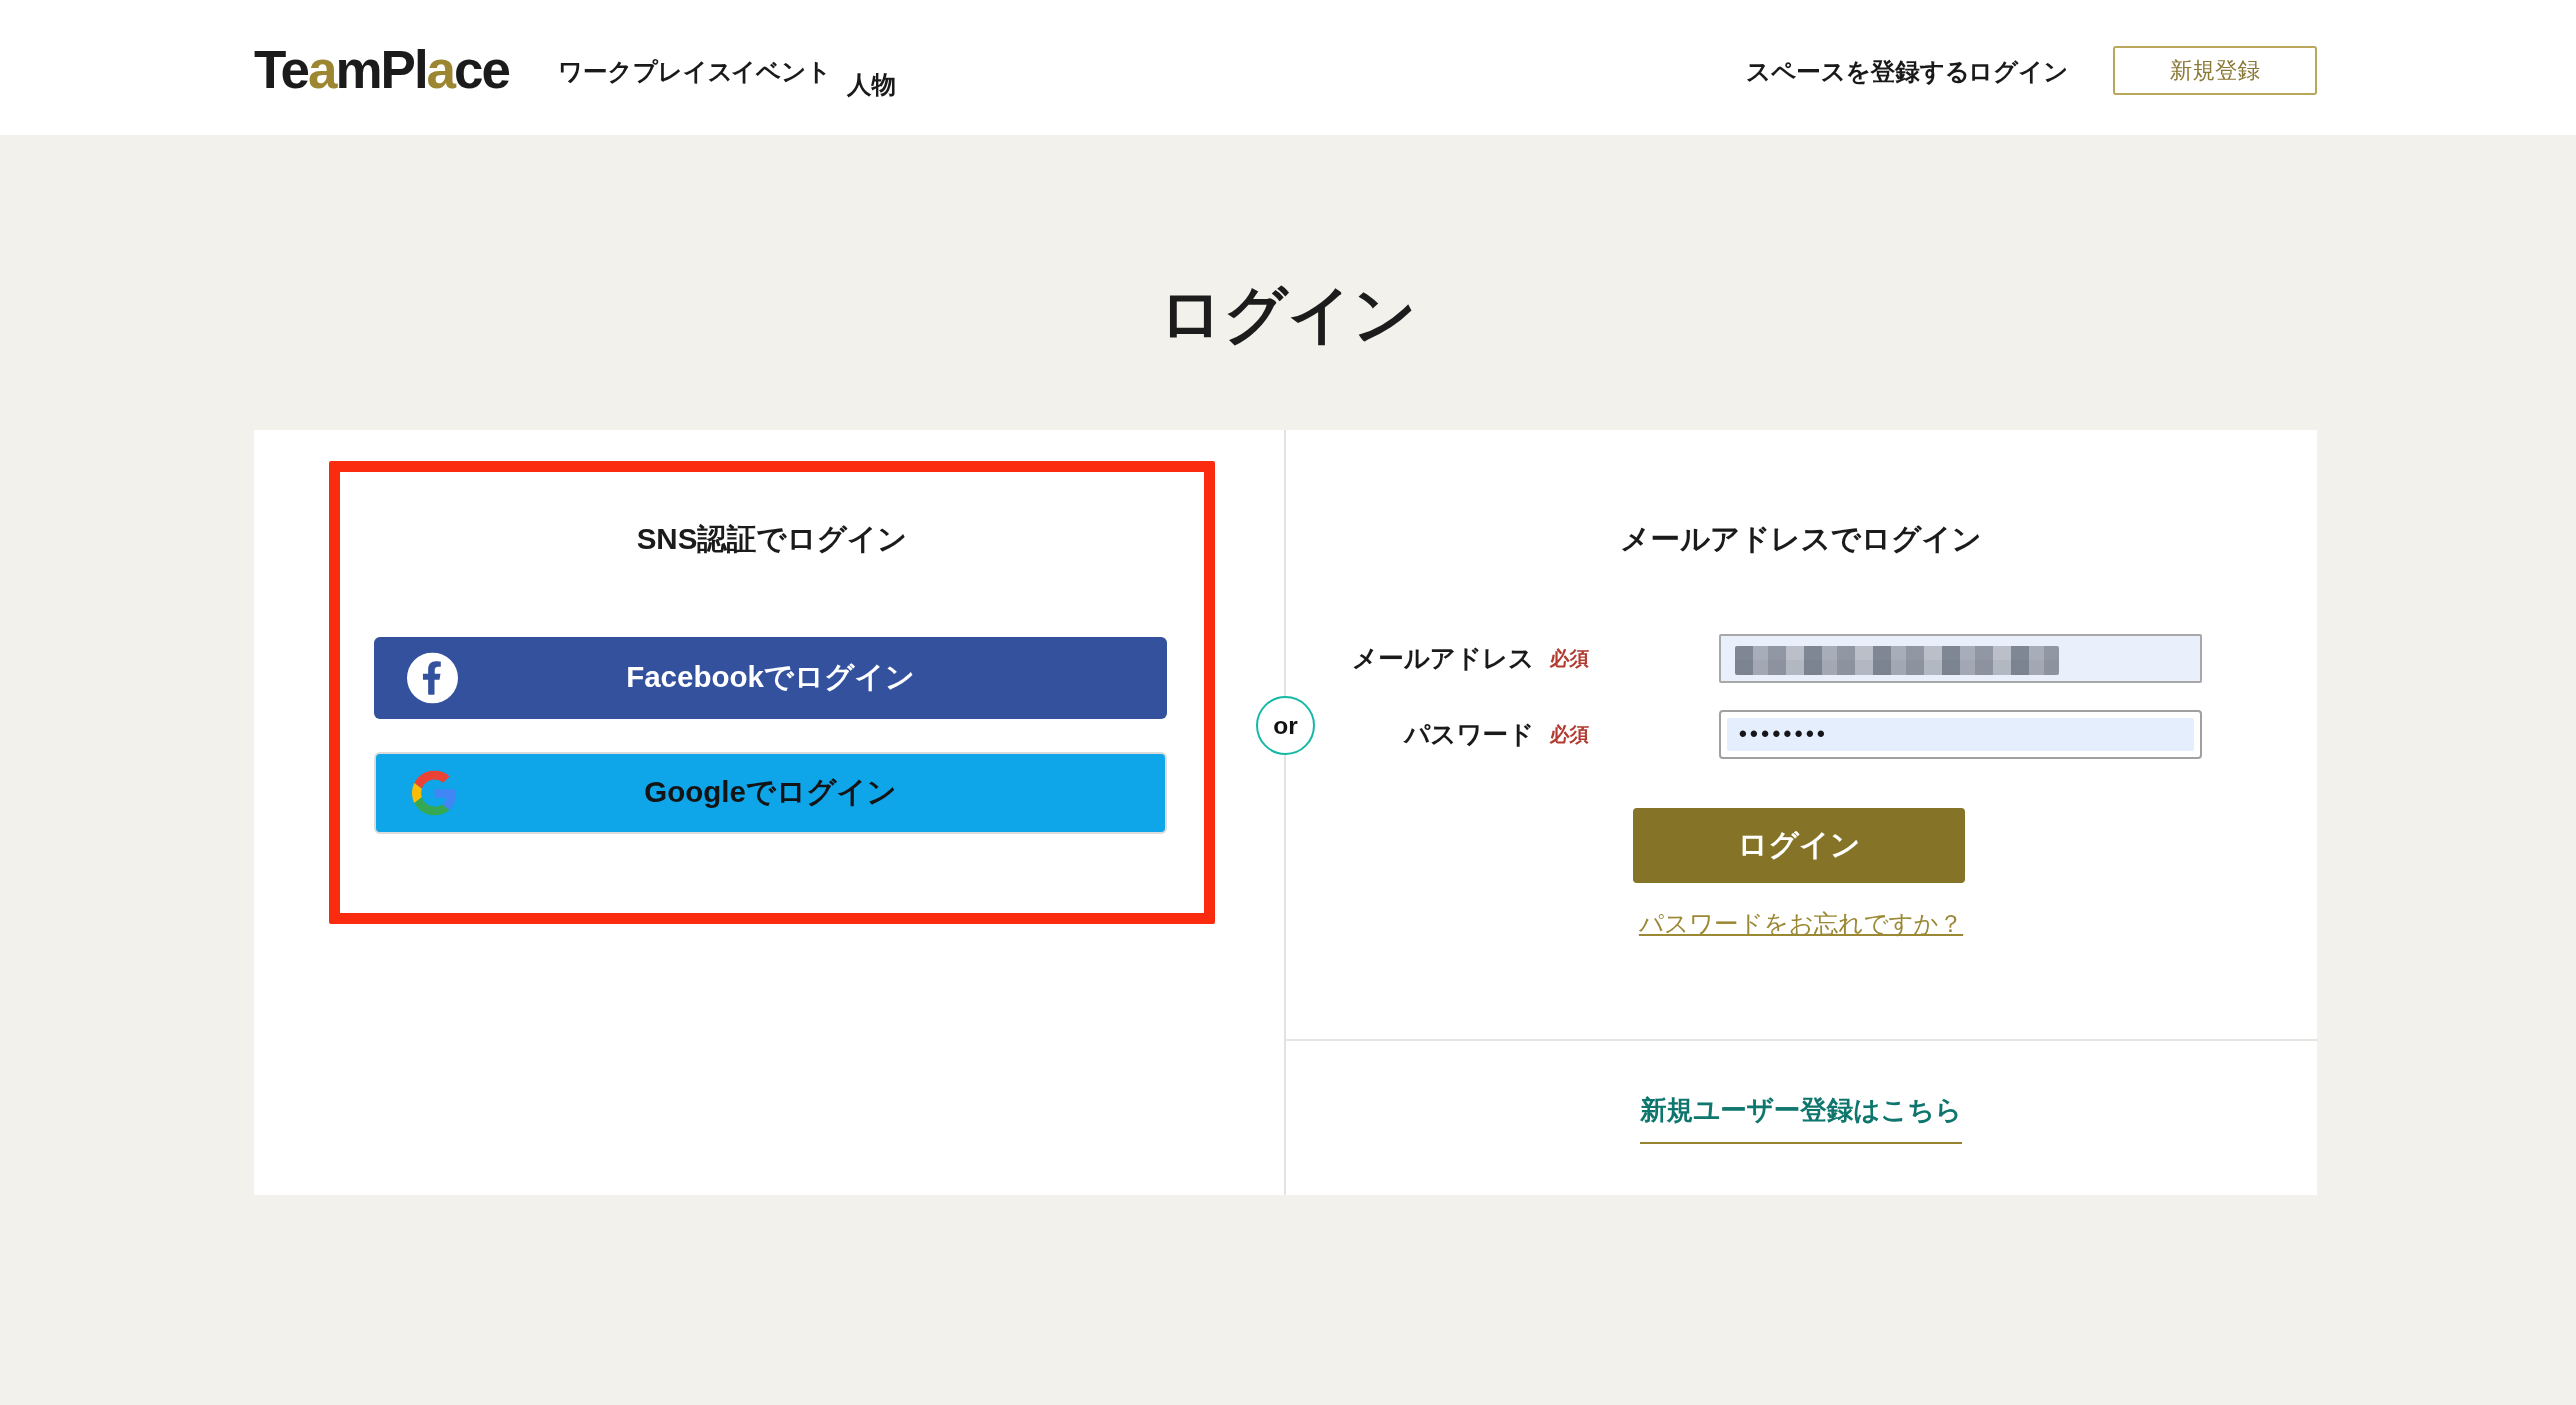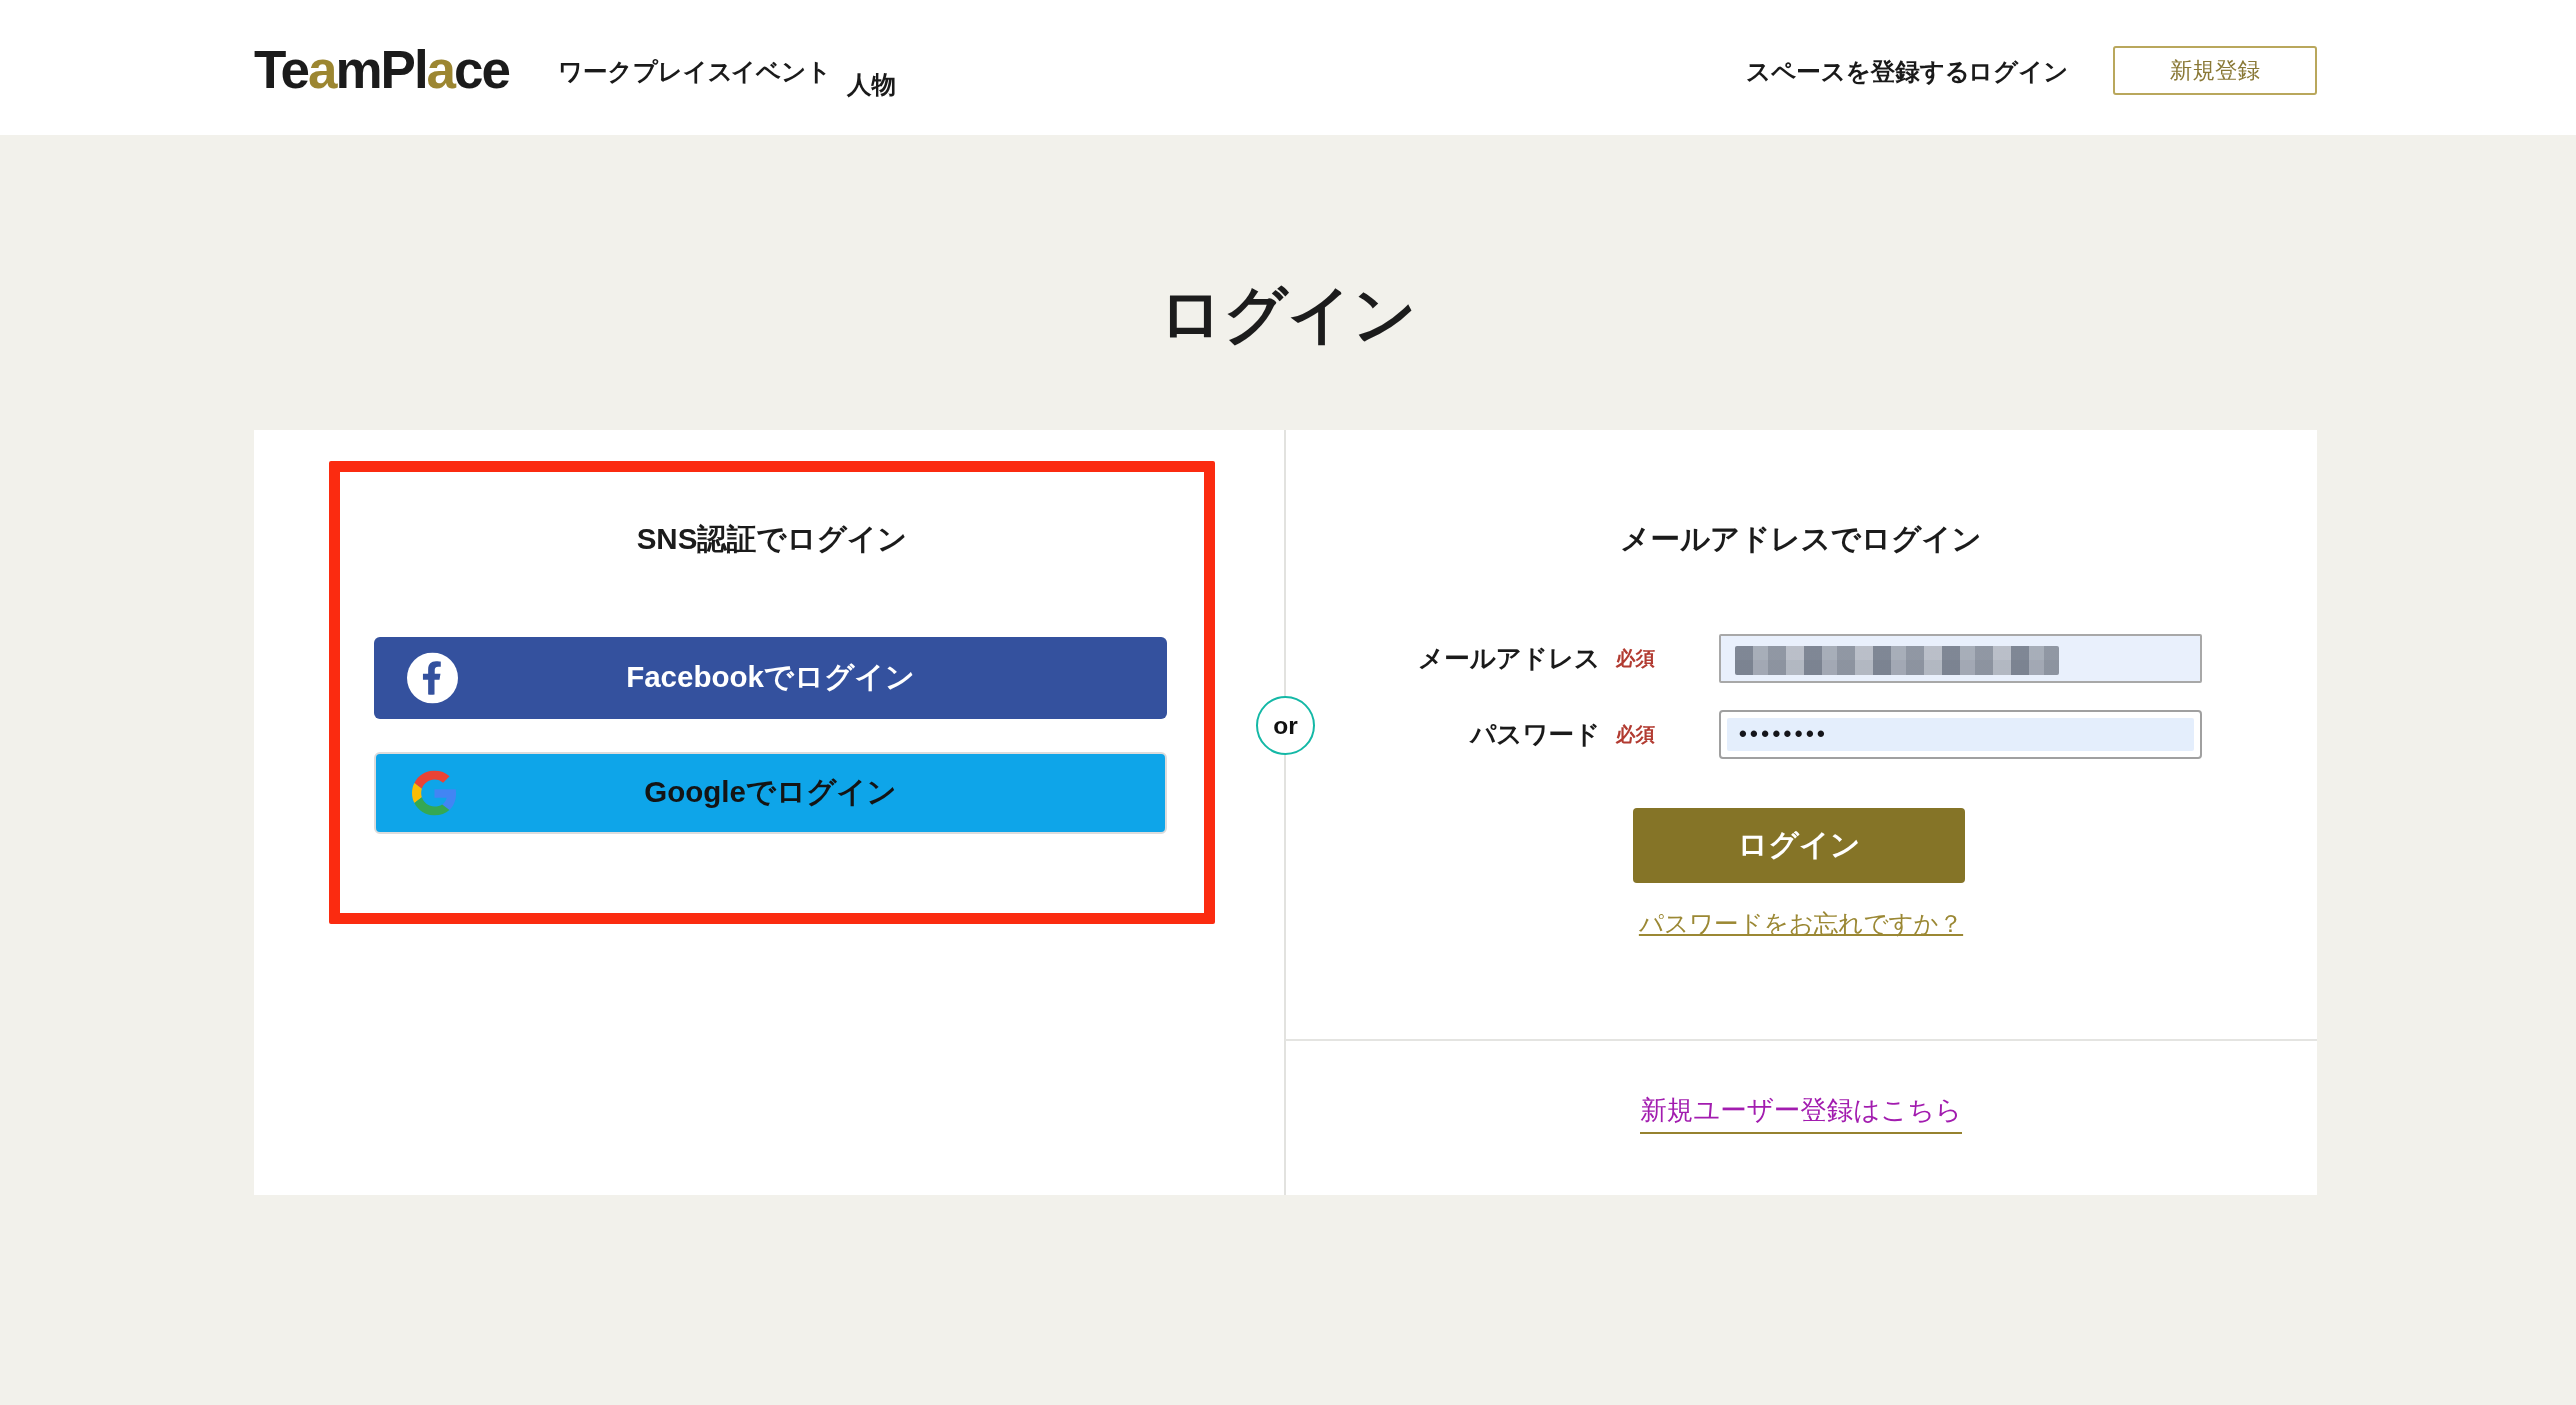--- a/index.html
+++ b/index.html
@@ -60,21 +60,21 @@
   .btn-icon{position:absolute;left:33px;top:50%;transform:translateY(-50%);
     width:51px;height:51px;display:flex;align-items:center;justify-content:center;}
   .or-circle{left:1002px;top:266px;width:59px;height:59px;box-sizing:border-box;
     background:#fff;border:2px solid #14b8a6;border-radius:50%;
     display:flex;align-items:center;justify-content:center;
     font-size:24.5px;font-weight:700;color:#111;z-index:3;}
 
   
   .email-heading{left:1031px;top:91px;width:1032px;text-align:center;
     font-size:29.5px;font-weight:700;line-height:35px;}
-  .label-group{right:662px;height:35px;display:flex;align-items:center;gap:15.7px;white-space:nowrap;}
+  .label-group{right:728px;height:35px;display:flex;align-items:center;gap:15.7px;white-space:nowrap;}
   .lg-email{top:211px;} .lg-password{top:287px;}
   .field-label{font-size:25.5px;font-weight:700;color:#1a1a1a;}
   .required{font-size:19.6px;font-weight:700;color:#b23b31;}
   .email-input{left:1465px;top:204px;width:483px;height:49px;box-sizing:border-box;
     background:#e9f0fc;border:2px solid #a8a8a8;border-radius:2px;cursor:text;}
   .email-mosaic{left:13.7px;top:9.8px;width:324px;height:29.5px;border-radius:2px;
     background-image:
       repeating-linear-gradient(90deg, rgba(118,126,140,.85) 0 17.7px, rgba(164,170,181,.8) 17.7px 33px,
         rgba(138,145,157,.85) 33px 51px, rgba(187,192,201,.75) 51px 69px),
       repeating-linear-gradient(0deg,#99a1ad 0 14.7px,#b6bdc7 14.7px 29.5px);}
@@ -82,22 +82,22 @@
     background:#fff;border:2px solid #a0a0a0;border-radius:3.9px;cursor:text;}
   .password-fill{left:5.9px;top:5.9px;right:5.9px;bottom:5.9px;background:#e4eefc;border-radius:2px;
     display:flex;align-items:center;padding-left:11.8px;box-sizing:border-box;}
   .password-dots{font-size:23.6px;letter-spacing:2.9px;color:#15151a;line-height:23.6px;}
   .login-btn{left:1379px;top:378px;width:332px;height:75px;background:#857427;border-radius:3.9px;
     display:flex;align-items:center;justify-content:center;
     color:#fff;font-size:30px;font-weight:700;cursor:pointer;}
   .forgot-link{left:1031px;top:477px;width:1032px;text-align:center;}
   .forgot-link span{font-size:24.5px;color:#9b8834;text-decoration:underline;cursor:pointer;}
   .register-link{left:1031px;top:662px;width:1032px;text-align:center;}
-  .register-link span{font-size:26.5px;font-weight:400;color:#a21caf;cursor:pointer;
-    border-bottom:2px solid #96822f;padding-bottom:7px;}
+  .register-link span{font-size:26.5px;font-weight:700;color:#0f766e;cursor:pointer;
+    border-bottom:2px solid #96822f;padding-bottom:17px;}
 </style>
 </head>
 <body>
 
 <div class="abs artifact-strip"></div>
 <div class="abs artifact-line"></div>
 
 <div class="abs header">
   <div class="abs logo">
     <span>Te</span><span class="gold">a</span><span>mPl</span><span class="gold">a</span><span>ce</span>

